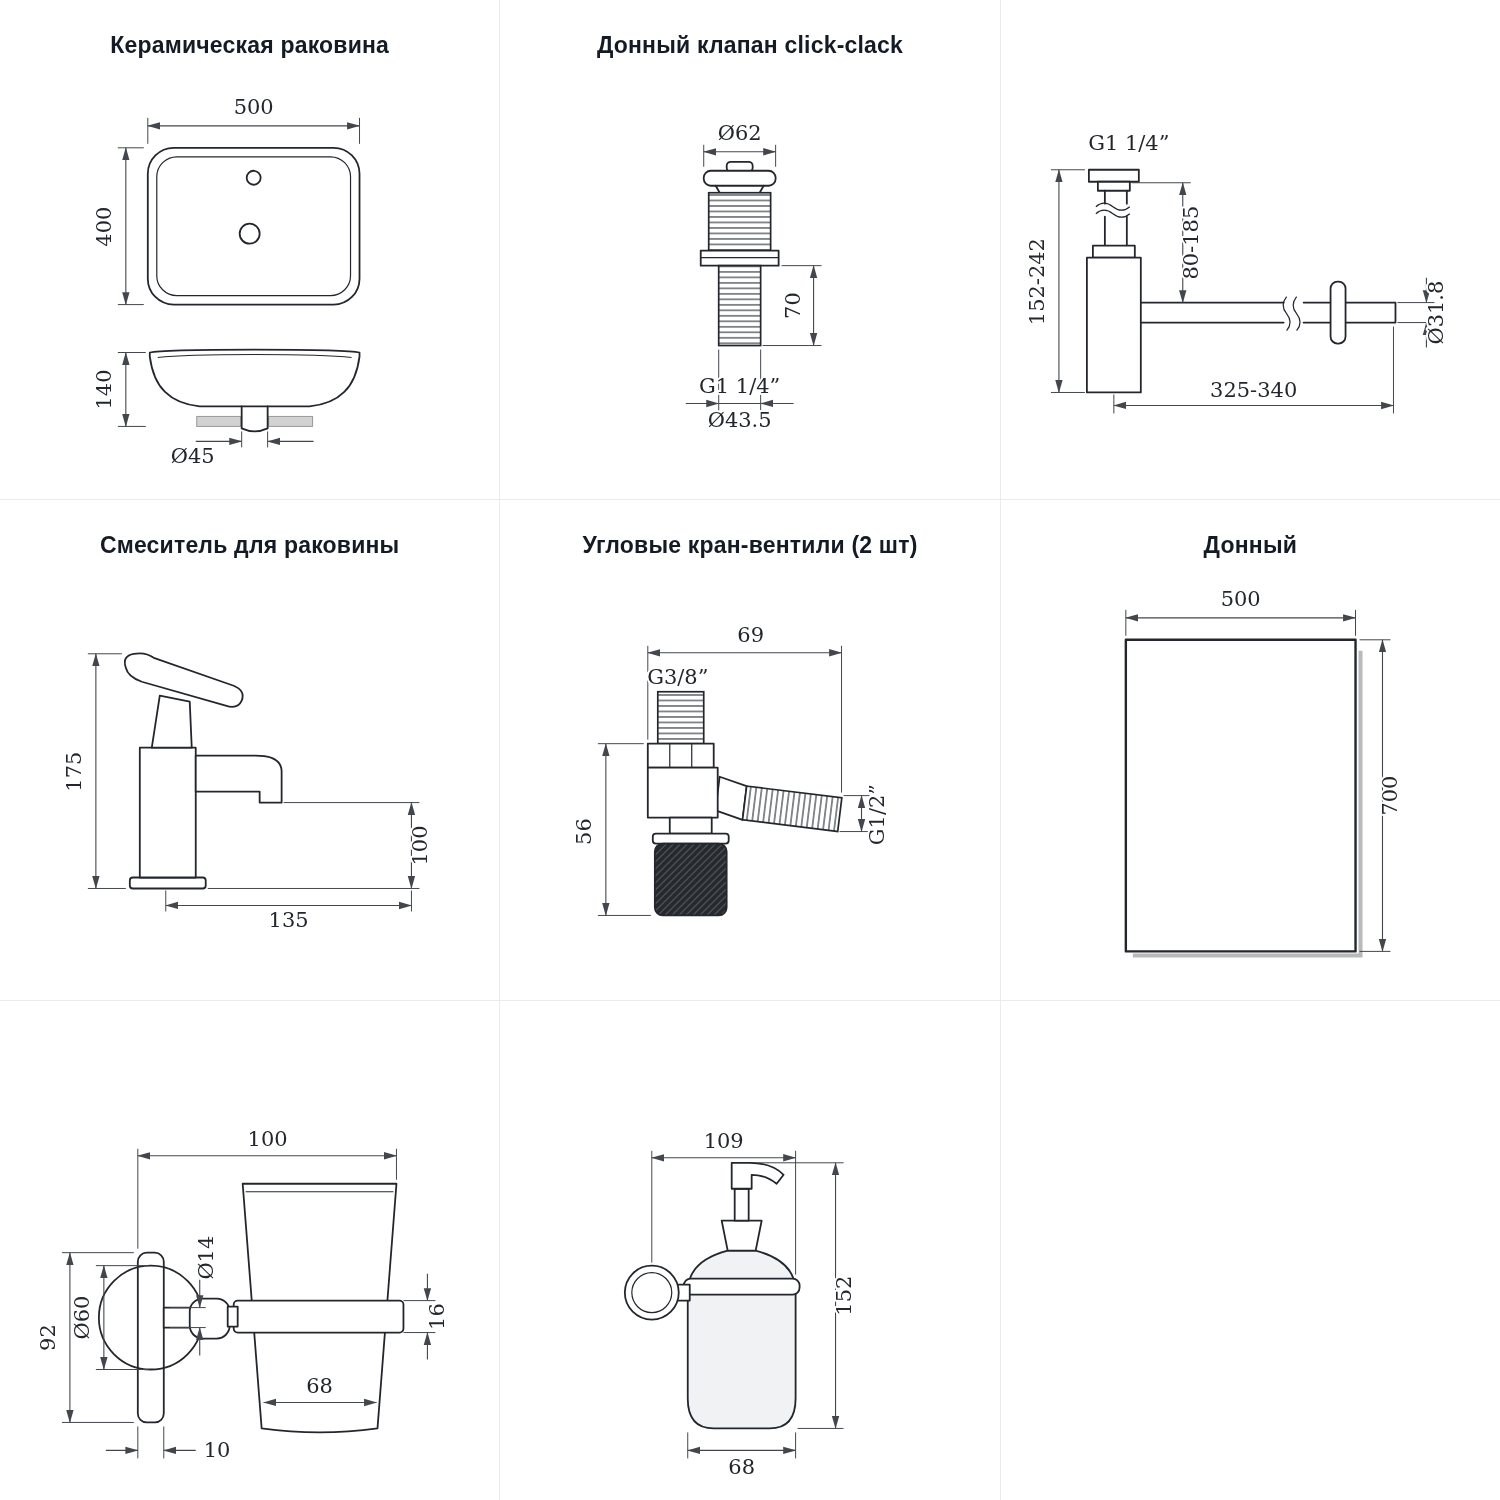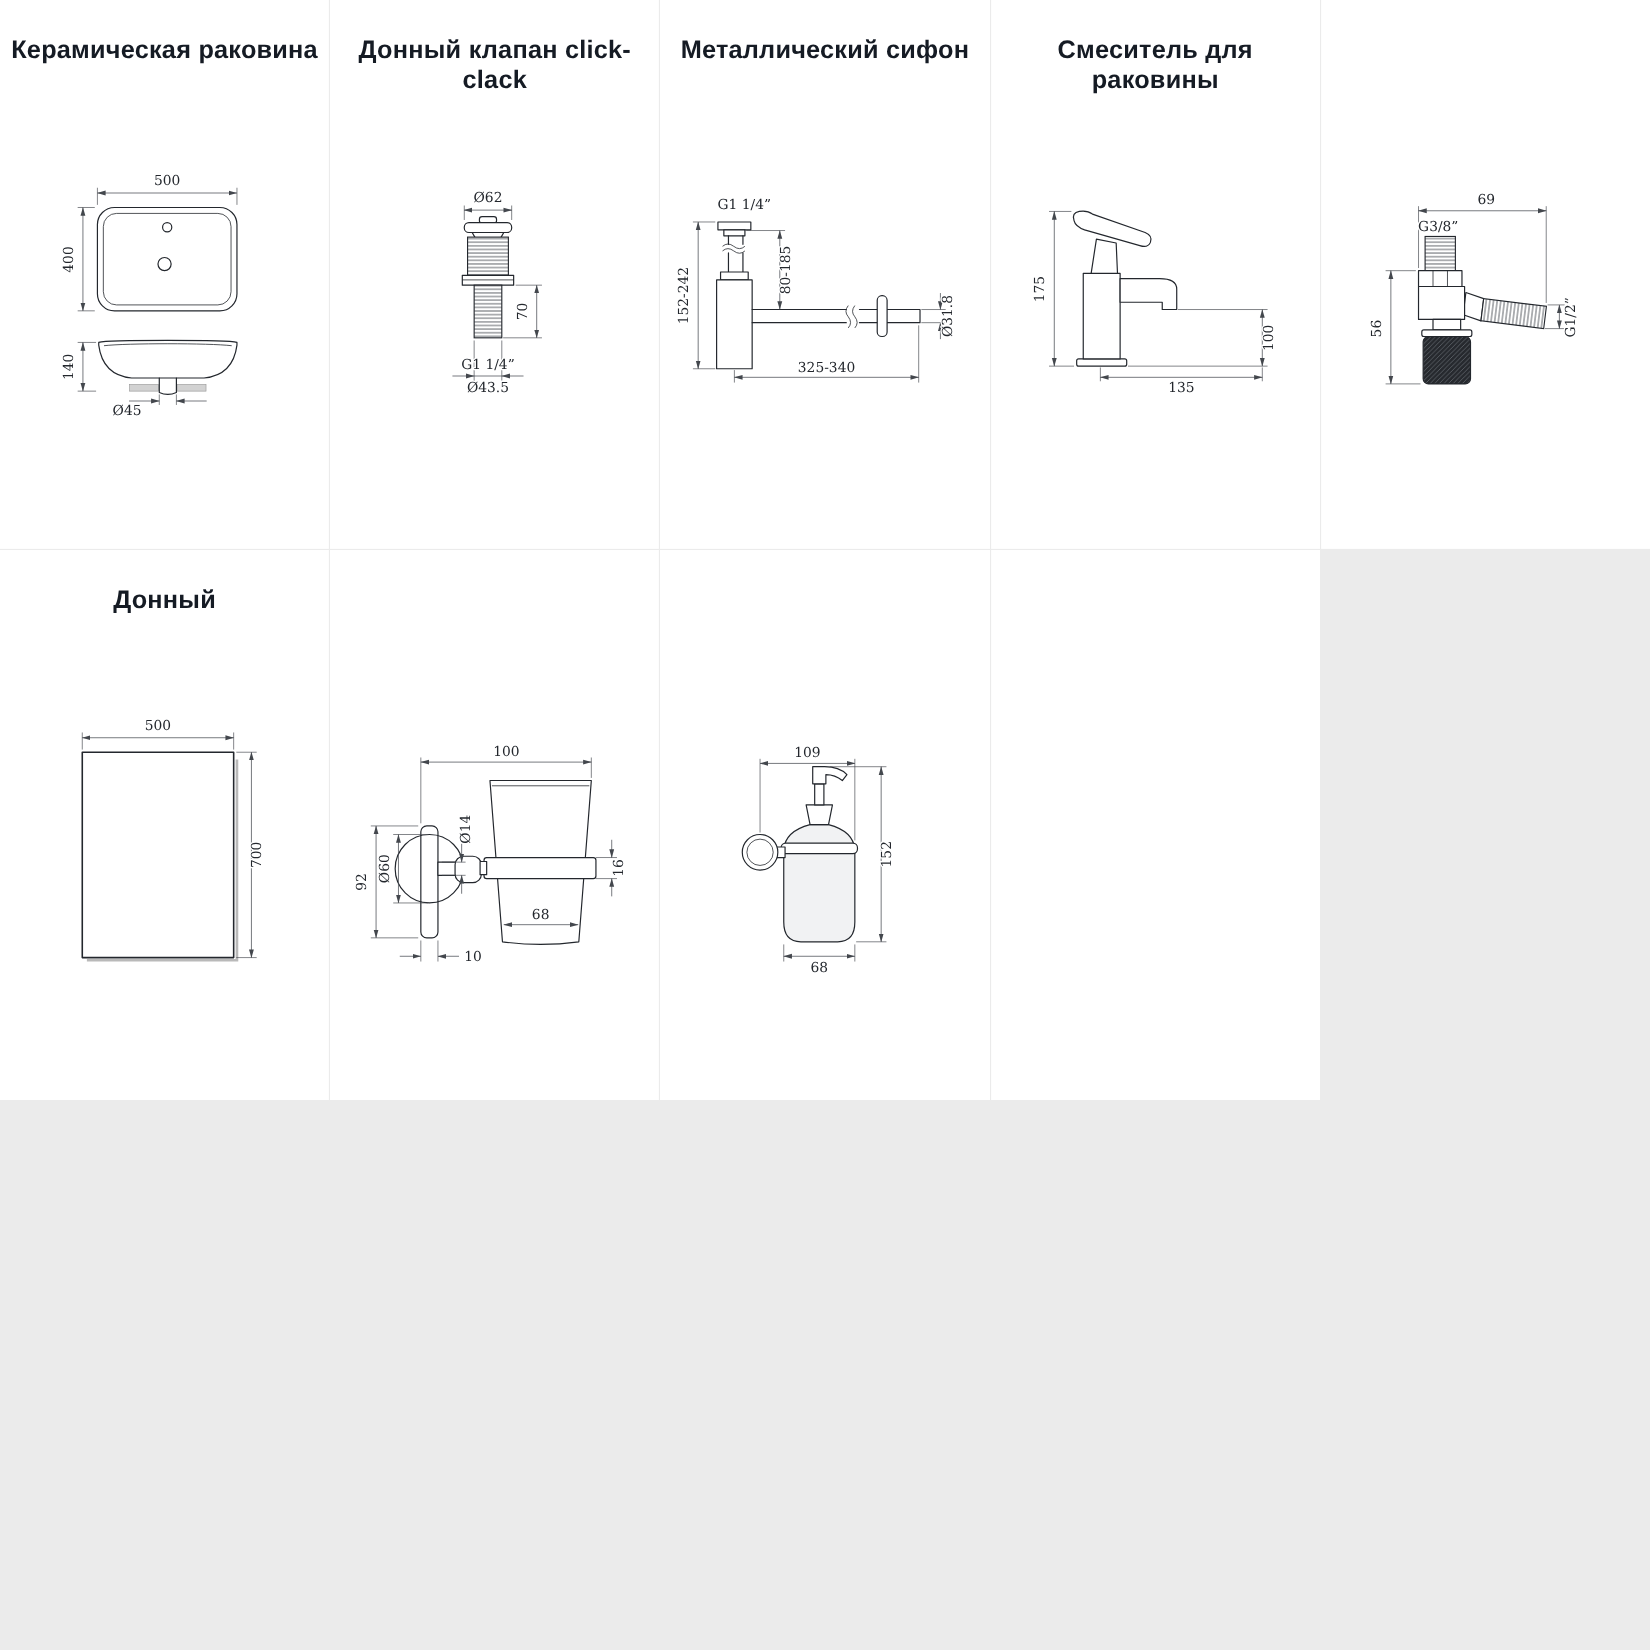--- a/index.html
+++ b/index.html
@@ -1,19 +1,19 @@
 <!DOCTYPE html>
 <html><head>
 <meta charset="utf-8">
 <style>
   * { margin:0; padding:0; box-sizing:border-box; }
   html,body { width:1500px; height:1500px; background:#fff; }
   body { font-family:"Liberation Sans", sans-serif; }
   .board { width:1500px; height:1500px; display:grid;
-           grid-template-columns:repeat(5,1fr); grid-template-rows:repeat(3,1fr);
+           grid-template-columns:repeat(3,1fr); grid-template-rows:repeat(3,1fr);
            gap:1px; background:#ebebeb; }
   .cell { background:#fff; position:relative; overflow:hidden; }
   .cell h2 { position:absolute; top:32px; left:0; right:0; text-align:center;
              font-size:23px; font-weight:700; color:#151b24; letter-spacing:.2px; }
   .cell svg { position:absolute; left:0; top:0; width:100%; height:100%; }
   svg text { font-family:"DejaVu Serif", serif; font-size:21px; fill:#23272d;
              paint-order:stroke; stroke:#fff; stroke-width:4px; stroke-linejoin:round; }
   .o   { fill:none; stroke:#23272d; stroke-width:1.8; stroke-linejoin:round; stroke-linecap:round; }
   .o2  { fill:#fff; stroke:#23272d; stroke-width:1.8; stroke-linejoin:round; }
   .thn { fill:none; stroke:#23272d; stroke-width:1.2; }
@@ -107,21 +107,20 @@
         <line class="dl" x1="219" y1="404" x2="261" y2="404"></line>
         <line class="dl" x1="186" y1="404" x2="219" y2="404" marker-end="url(#ae)"></line>
         <line class="dl" x1="294" y1="404" x2="261" y2="404" marker-end="url(#ae)"></line>
         <text x="240" y="394" text-anchor="middle">G1 1/4”</text>
         <text x="240" y="428" text-anchor="middle">Ø43.5</text>
       </g>
     </svg>
   </section>
 
   <section class="cell">
-    <h2>Металлический сифон</h2>
     <svg viewBox="0 0 500 500">
       <g>
         <rect class="o2" x="88" y="170" width="50" height="12"></rect>
         <rect class="o2" x="97" y="182" width="32" height="9"></rect>
         <path class="o" d="M104,191 V204 M126,191 V204"></path>
         <path class="thn" d="M95,207 q8,-7 17,0 t17,0 M95,214 q8,-7 17,0 t17,0"></path>
         <path class="o" d="M104,217 V246 M126,217 V246"></path>
         <rect class="o2" x="92" y="246" width="42" height="12"></rect>
         <rect class="o2" x="86" y="258" width="54" height="135"></rect>
         <path class="o" d="M140,303 H283 M303,303 H395 M140,323 H283 M303,323 H395 M395,303 V323"></path>
@@ -165,20 +164,21 @@
         <line class="dl" x1="412" y1="303" x2="412" y2="389" marker-start="url(#as)" marker-end="url(#ae)"></line>
         <text transform="translate(428 346) rotate(-90)" text-anchor="middle">100</text>
         <path class="ext" d="M166,391 V412 M412,391 V412"></path>
         <line class="dl" x1="166" y1="406" x2="412" y2="406" marker-start="url(#as)" marker-end="url(#ae)"></line>
         <text x="289" y="428" text-anchor="middle">135</text>
       </g>
     </svg>
   </section>
 
   <section class="cell">
+    <h2>Угловые кран-вентили (2 шт)</h2>
     <svg viewBox="0 0 500 500">
       <g>
         <rect x="158" y="192" width="46" height="52" fill="url(#thrH)" stroke="#23272d" stroke-width="1.7"></rect>
         <g transform="rotate(7 218 293)">
           <path class="o2" d="M218,277 L246,283 L246,317 L218,311 Z"></path>
           <rect x="246" y="283" width="96" height="34" fill="url(#thrV)" stroke="#23272d" stroke-width="1.7"></rect>
         </g>
         <rect class="o2" x="148" y="244" width="66" height="24"></rect>
         <path class="thn" d="M170,244 V268 M192,244 V268"></path>
         <rect class="o2" x="148" y="268" width="70" height="50"></rect>

